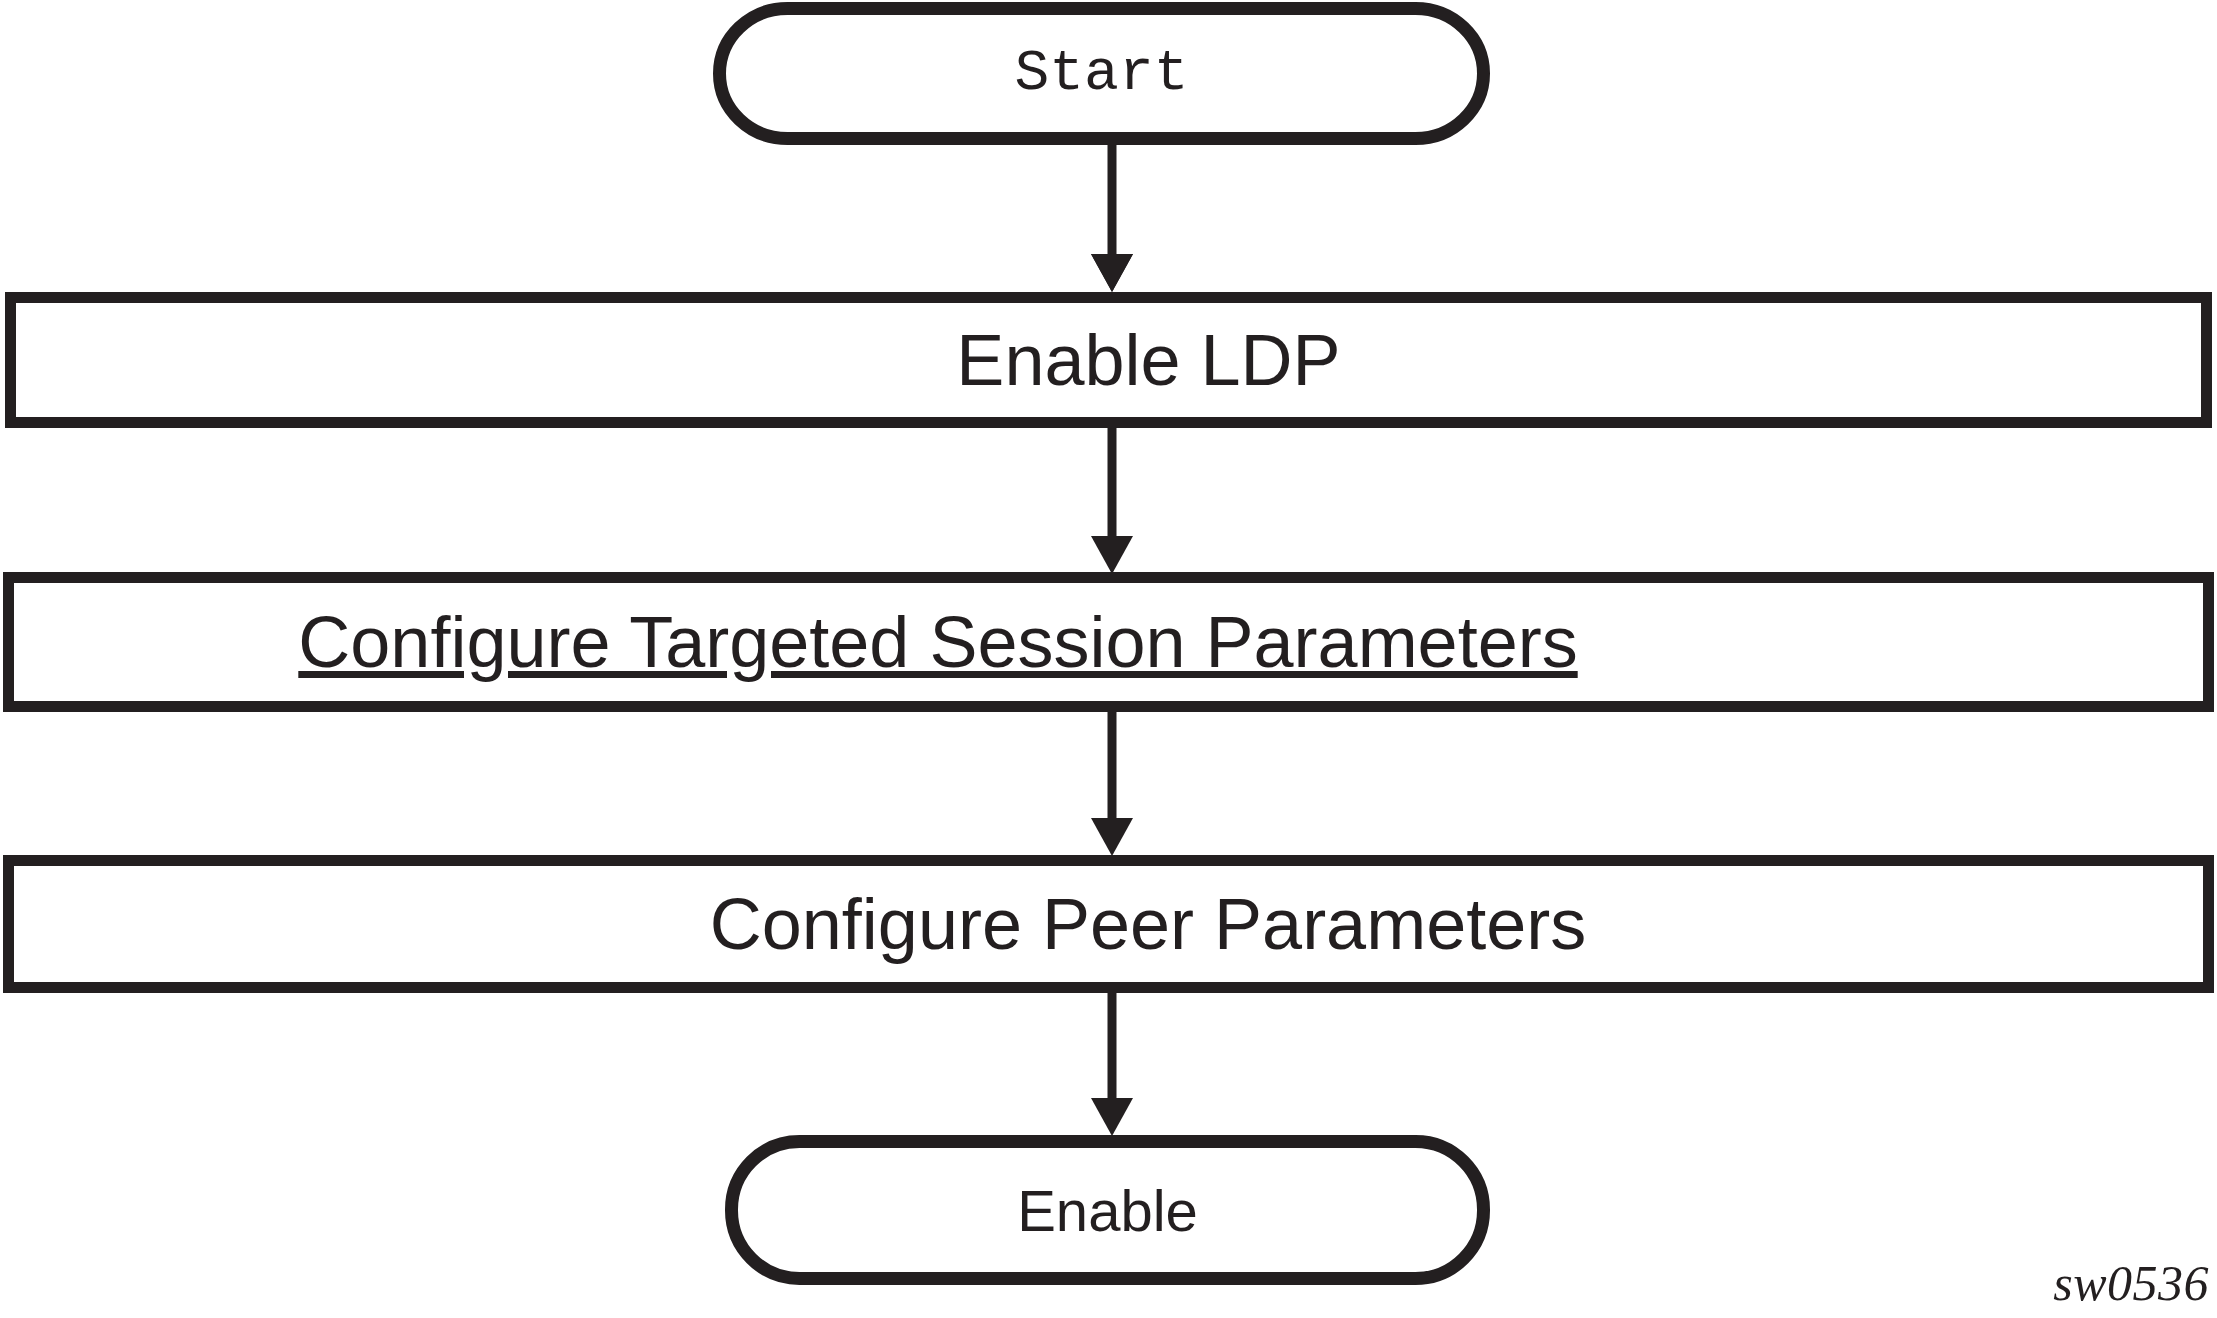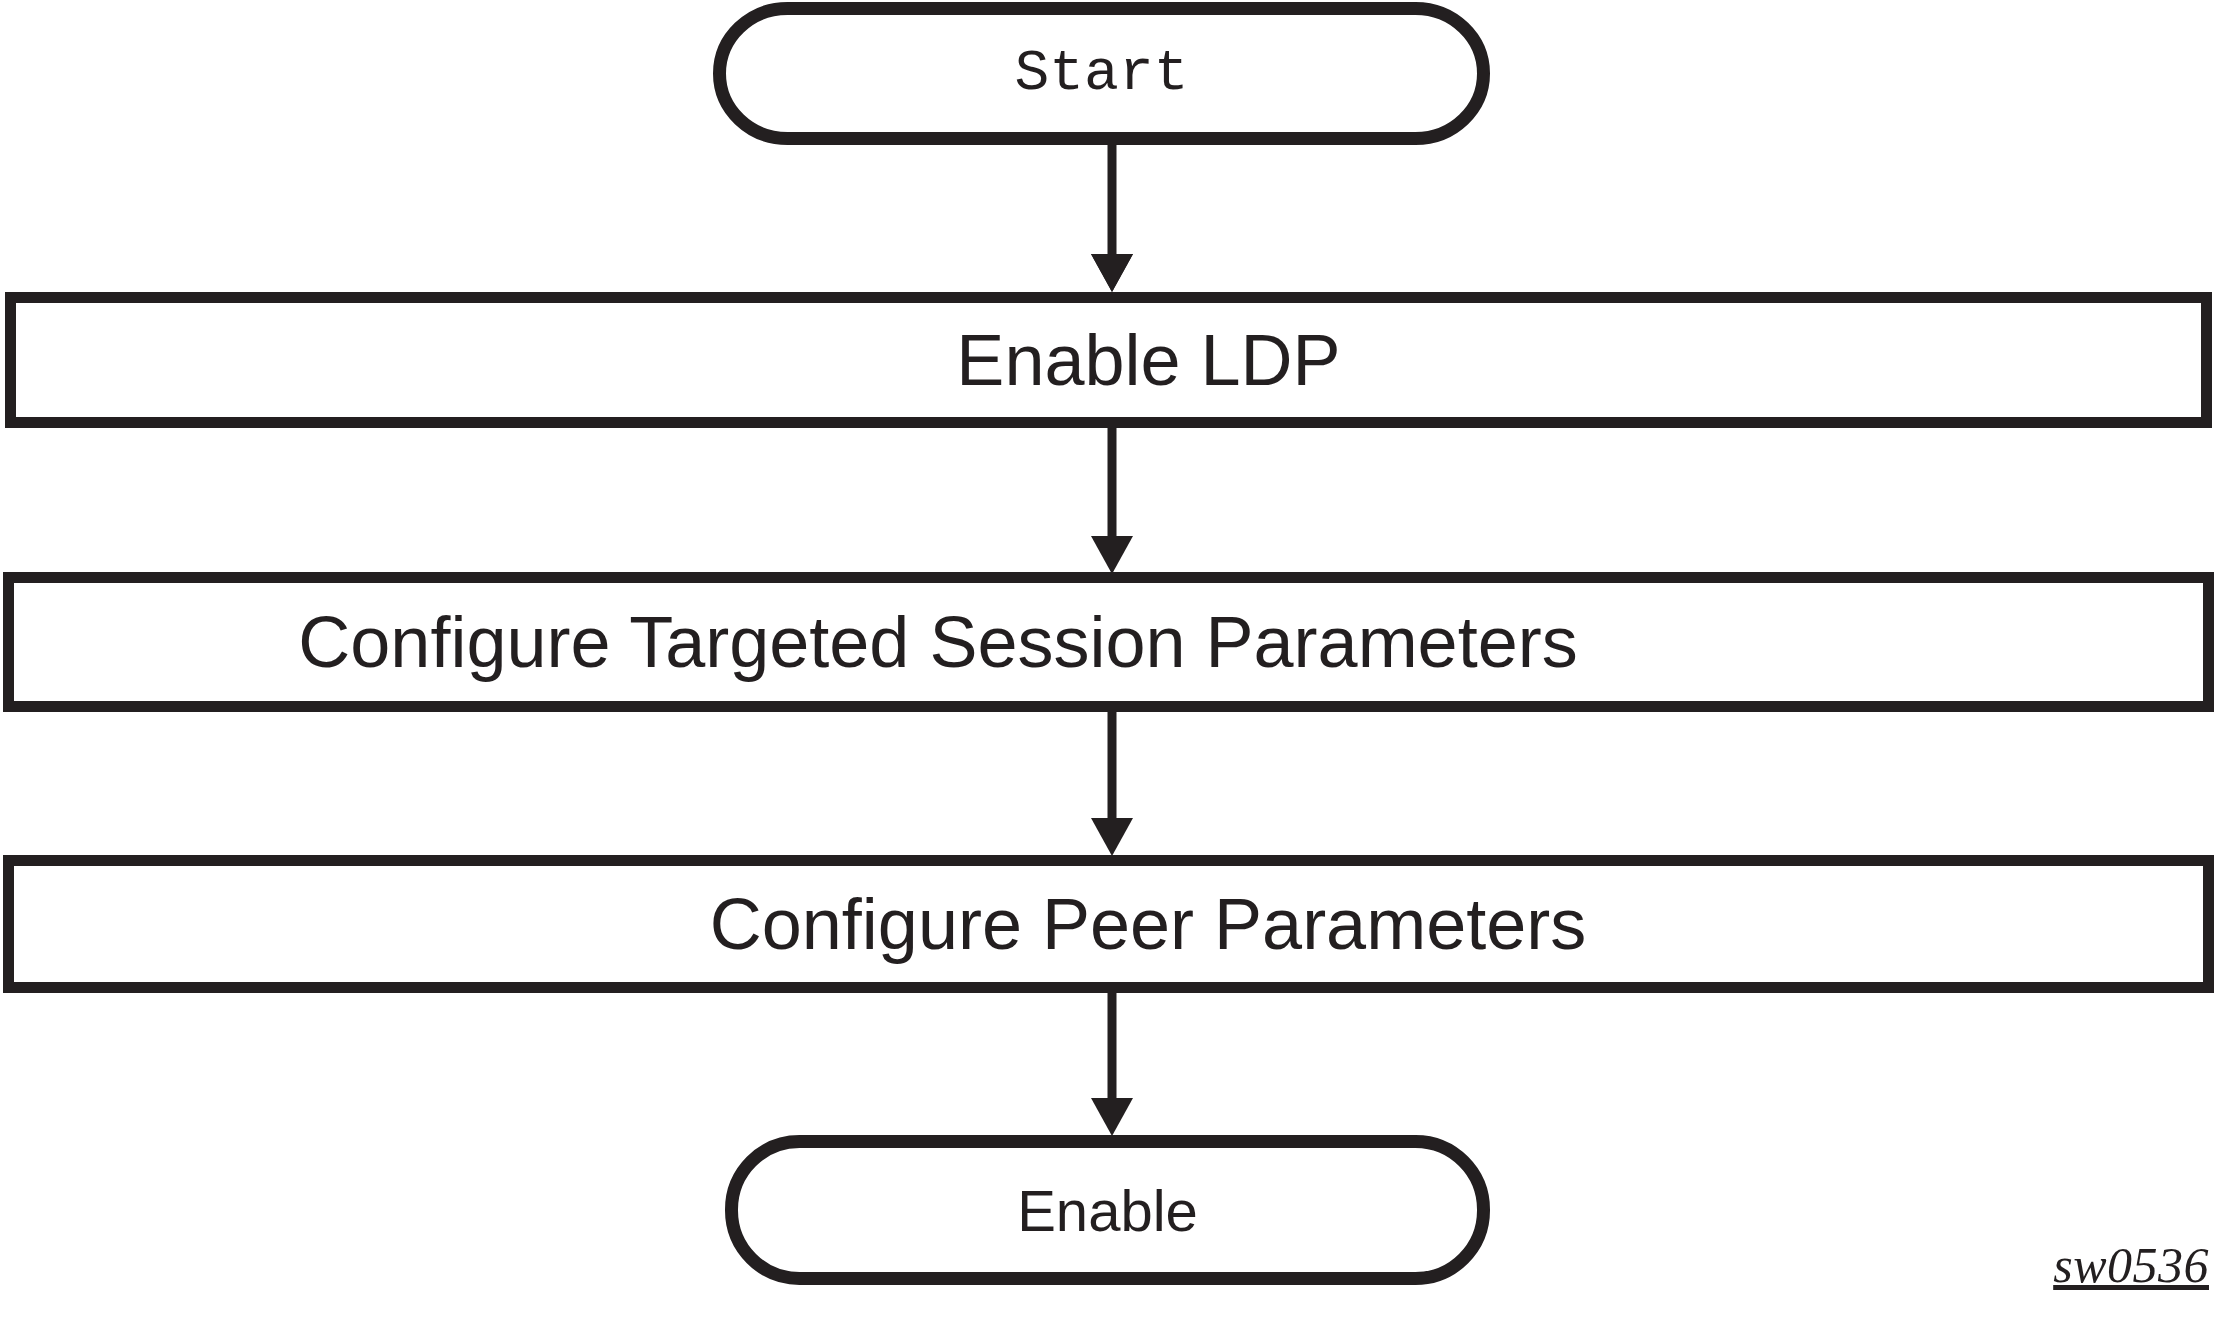--- a/index.html
+++ b/index.html
@@ -59,27 +59,26 @@
   .label-terminal {
     font-size: 58px;
   }
   .label-process {
     font-size: 72px;
     margin-left: 40px;
   }
   #figure-caption {
     position: absolute;
     right: 8px;
-    bottom: 24px;
+    bottom: 6px;
     font-family: "Liberation Serif", serif;
     font-style: italic;
     font-size: 50px;
     color: #231f20;
     letter-spacing: 0.5px;
-    text-decoration: underline;
   }
 </style>
 </head>
 <body>
 
 <div id="flowchart-root">
 
   <svg id="flow-svg" viewBox="0 0 2217 1318" xmlns="http://www.w3.org/2000/svg">
 
     <rect class="terminal-shape" x="719.5" y="8.5" rx="68" ry="68" width="764" height="130"></rect>
@@ -111,21 +110,21 @@
       <polygon class="connector-head" points="1091,1098 1133,1098 1112,1136"></polygon>
     </g>
 
     <rect class="terminal-shape" x="731.5" y="1141.5" width="752" height="137" rx="68" ry="68"></rect>
   </svg>
 
   <div class="node-label label-terminal" style="left:713px; top:2px; width:777px; height:143px;font-family:Liberation Mono, monospace;">Start</div>
 
   <div class="node-label label-process" style="left:5px; top:292px; width:2207px; height:136px;">Enable LDP</div>
 
-  <div class="node-label label-process" style="left:3px; top:572px; width:1790px; height:140px;">Configure Targeted Session Parameters</div>
+  <div class="node-label label-process" style="left:3px; top:572px; width:1790px; height:140px;text-decoration:underline;">Configure Targeted Session Parameters</div>
 
   <div class="node-label label-process" style="left:3px; top:855px; width:2210px; height:138px;">Configure Peer Parameters</div>
 
   <div class="node-label label-terminal" style="left:725px; top:1135px; width:765px; height:150px;">Enable</div>
 
   <div id="figure-caption">sw0536</div>
 
 </div>
 
 </body></html>

